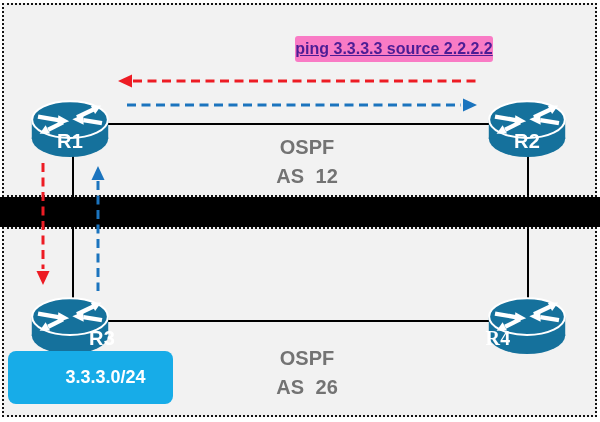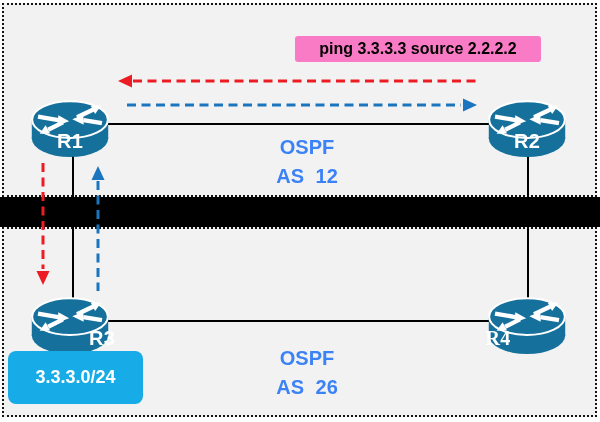--- a/index.html
+++ b/index.html
@@ -16,36 +16,36 @@
   .divider{position:absolute;left:0;top:197px;width:600px;height:30px;background:#000000;}
 
   .links-layer{position:absolute;left:0;top:0;width:600px;height:422px;pointer-events:none;}
 
   .router-label{
     position:absolute;transform:translate(-50%,-50%);
     color:#ffffff;font-weight:bold;font-size:20px;letter-spacing:.3px;white-space:nowrap;
   }
 
   .ping-box{
-    position:absolute;left:295px;top:36px;width:246px;height:26px;
+    position:absolute;left:295px;top:36px;width:198px;height:26px;
     background:#F97BC5;border-radius:3px;
     display:flex;align-items:center;justify-content:center;
-    color:#000000;font-weight:bold;font-size:16px;white-space:nowrap;
+    color:#4c1d95;font-weight:bold;font-size:16px;white-space:nowrap;text-decoration:underline;
   }
 
   .subnet-box{
     position:absolute;left:8px;top:351px;width:135px;height:53px;
     background:#17ACE8;border-radius:8px;
     display:flex;align-items:center;justify-content:center;
-    color:#ffffff;font-weight:bold;font-size:18px;white-space:nowrap;
+    color:#ffffff;font-weight:bold;font-size:18px;white-space:nowrap;padding-left:30px;
   }
 
   .area-label{
     position:absolute;transform:translateX(-50%);left:307px;
-    text-align:center;color:#3b82f6;font-weight:bold;font-size:20px;line-height:29px;white-space:nowrap;
+    text-align:center;color:#737373;font-weight:bold;font-size:20px;line-height:29px;white-space:nowrap;
   }
   .area-label.as12{top:133px;}
   .area-label.as34{top:344px;}
   .area-label .as-line{word-spacing:6px;}
 </style>
 </head>
 <body>
 
 <div class="canvas">
 

